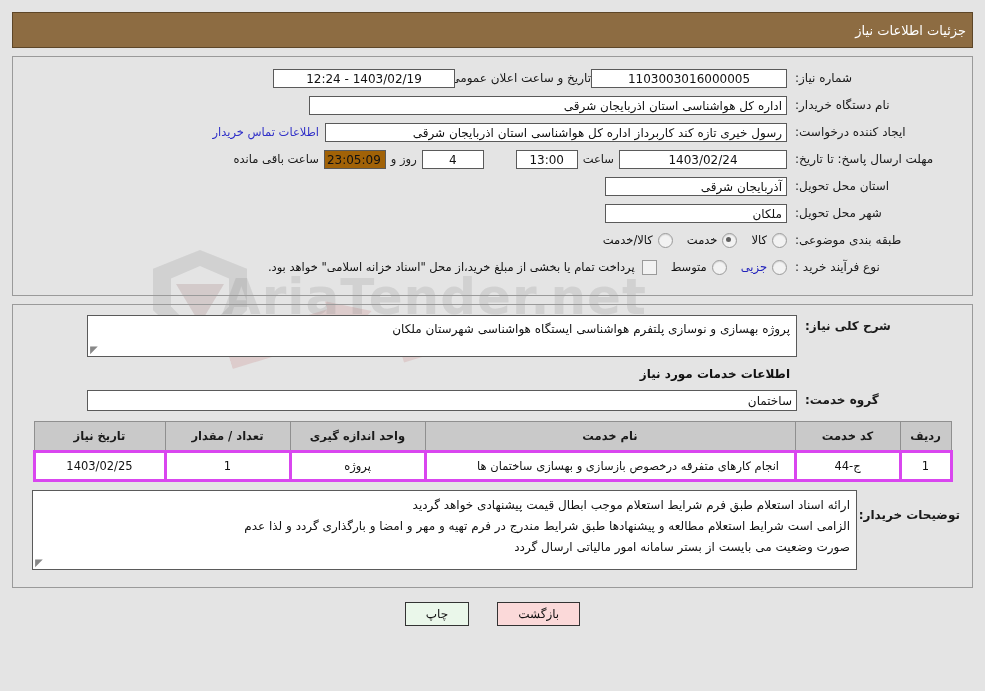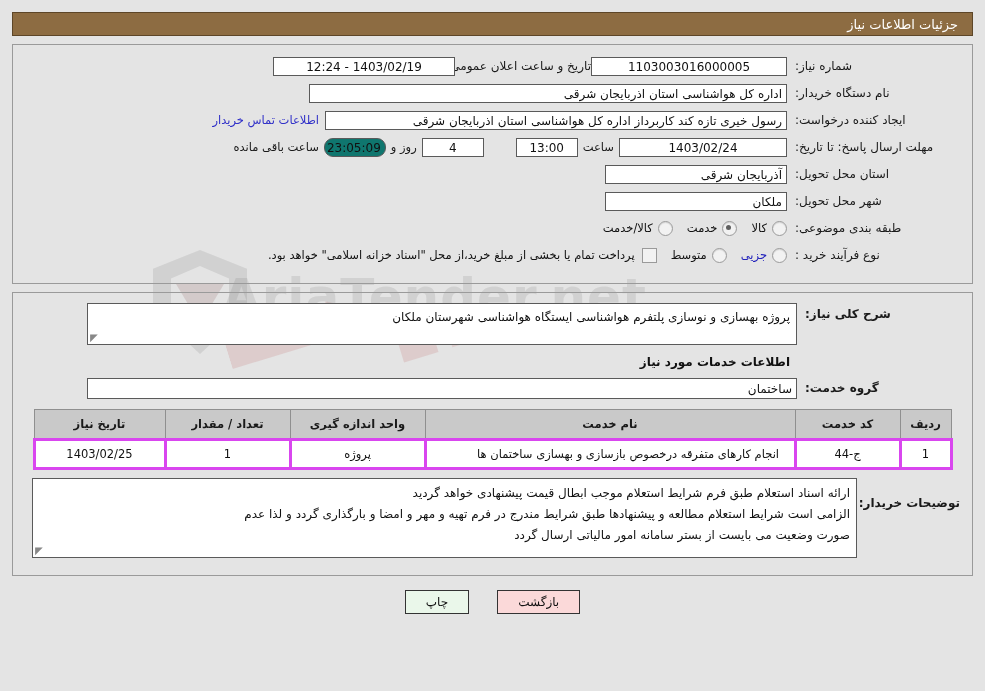--- a/index.html
+++ b/index.html
@@ -76,28 +76,28 @@
     background:rgba(205,150,150,0.28);
     transform:rotate(-17deg);
   }
 
   
   #page{position:relative;z-index:1;}
 
   
   .titlebar{
     margin:12px 12px 0 12px;
-    height:24px;
+    height:36px;
     background:#8d6c42;
     border:1px solid #5d4628;
     color:#ffffff;
     display:flex;
     align-items:center;
     justify-content:flex-start;
-    padding:0 14px;
+    padding:0 6px;
     box-sizing:border-box;
     font-size:13px;
   }
 
   
   .panel{
     margin:8px 12px 0 12px;
     border:1px solid #9a9a9a;
     background:transparent;
     box-sizing:border-box;
@@ -130,21 +130,21 @@
     line-height:19px;
     font-size:12px;
     padding:0 4px;
     box-sizing:border-box;
     color:#111;
     text-align:center;
     overflow:hidden;
     white-space:nowrap;
   }
   .fld.right{text-align:right;}
-  .fld.yellow{background:#0f766e;border-radius:9px;}
+  .fld.yellow{background:#a16207;}
 
   .inline-lbl{
     font-size:11.5px;
     padding:0 5px;
     white-space:nowrap;
     color:#1a1a1a;
   }
   .link{
     color:#3030c8;
     font-size:11.5px;

